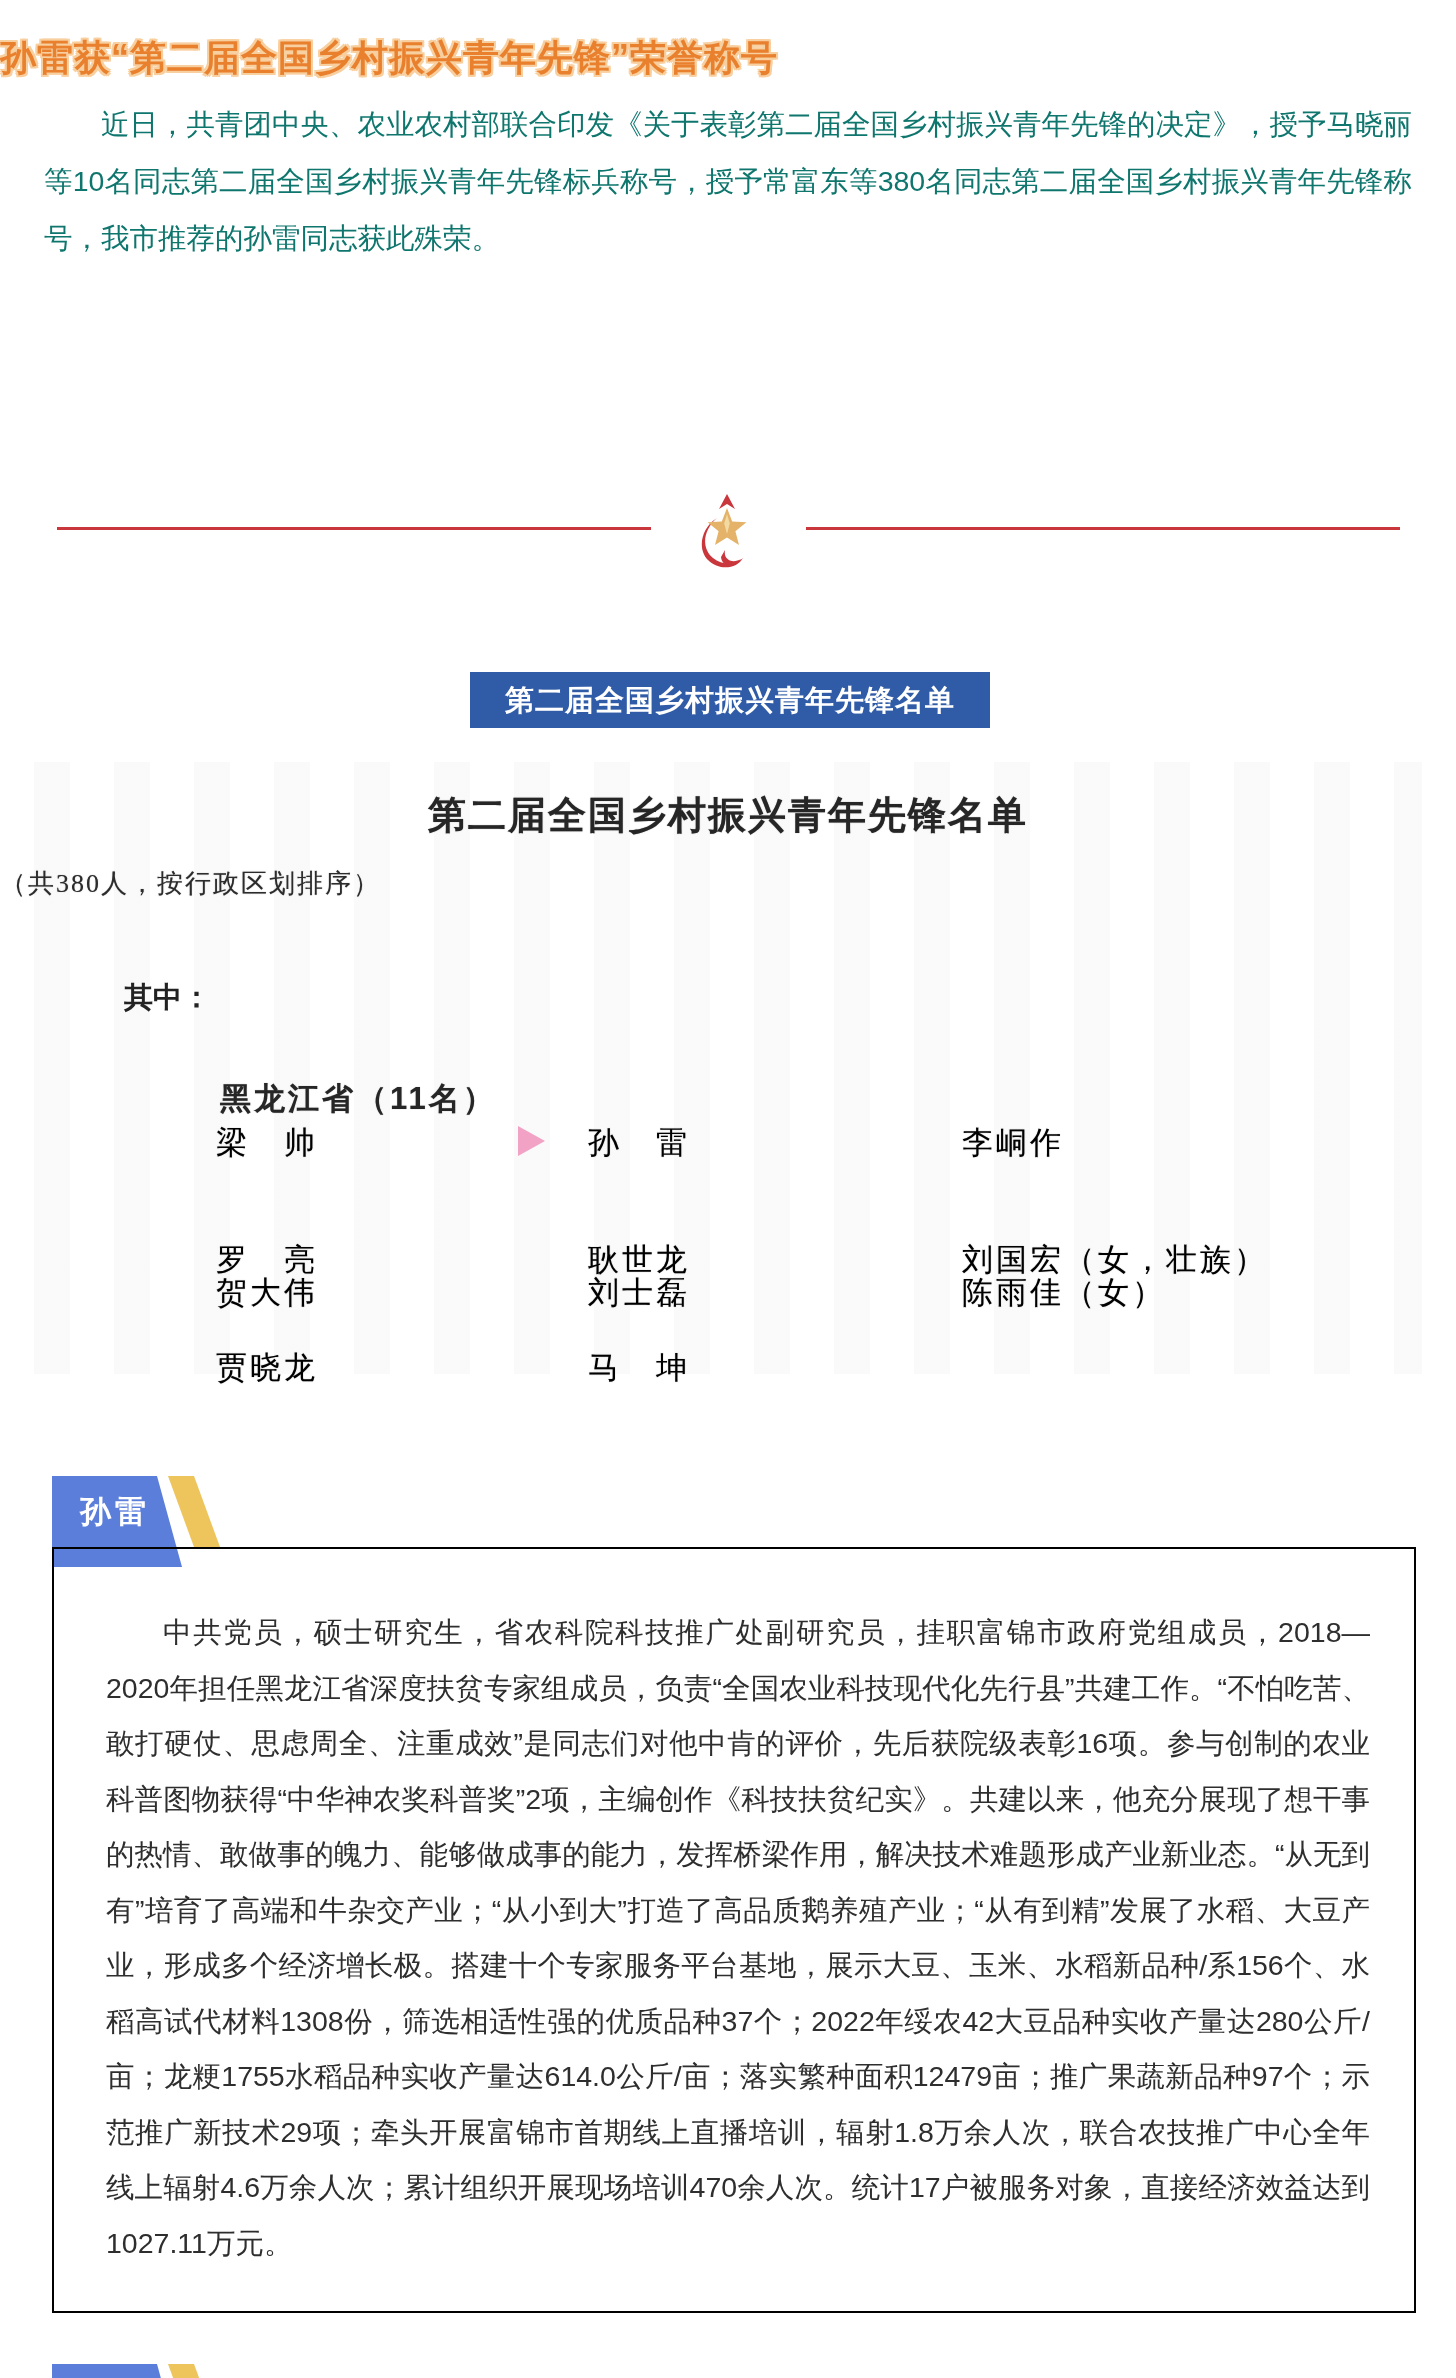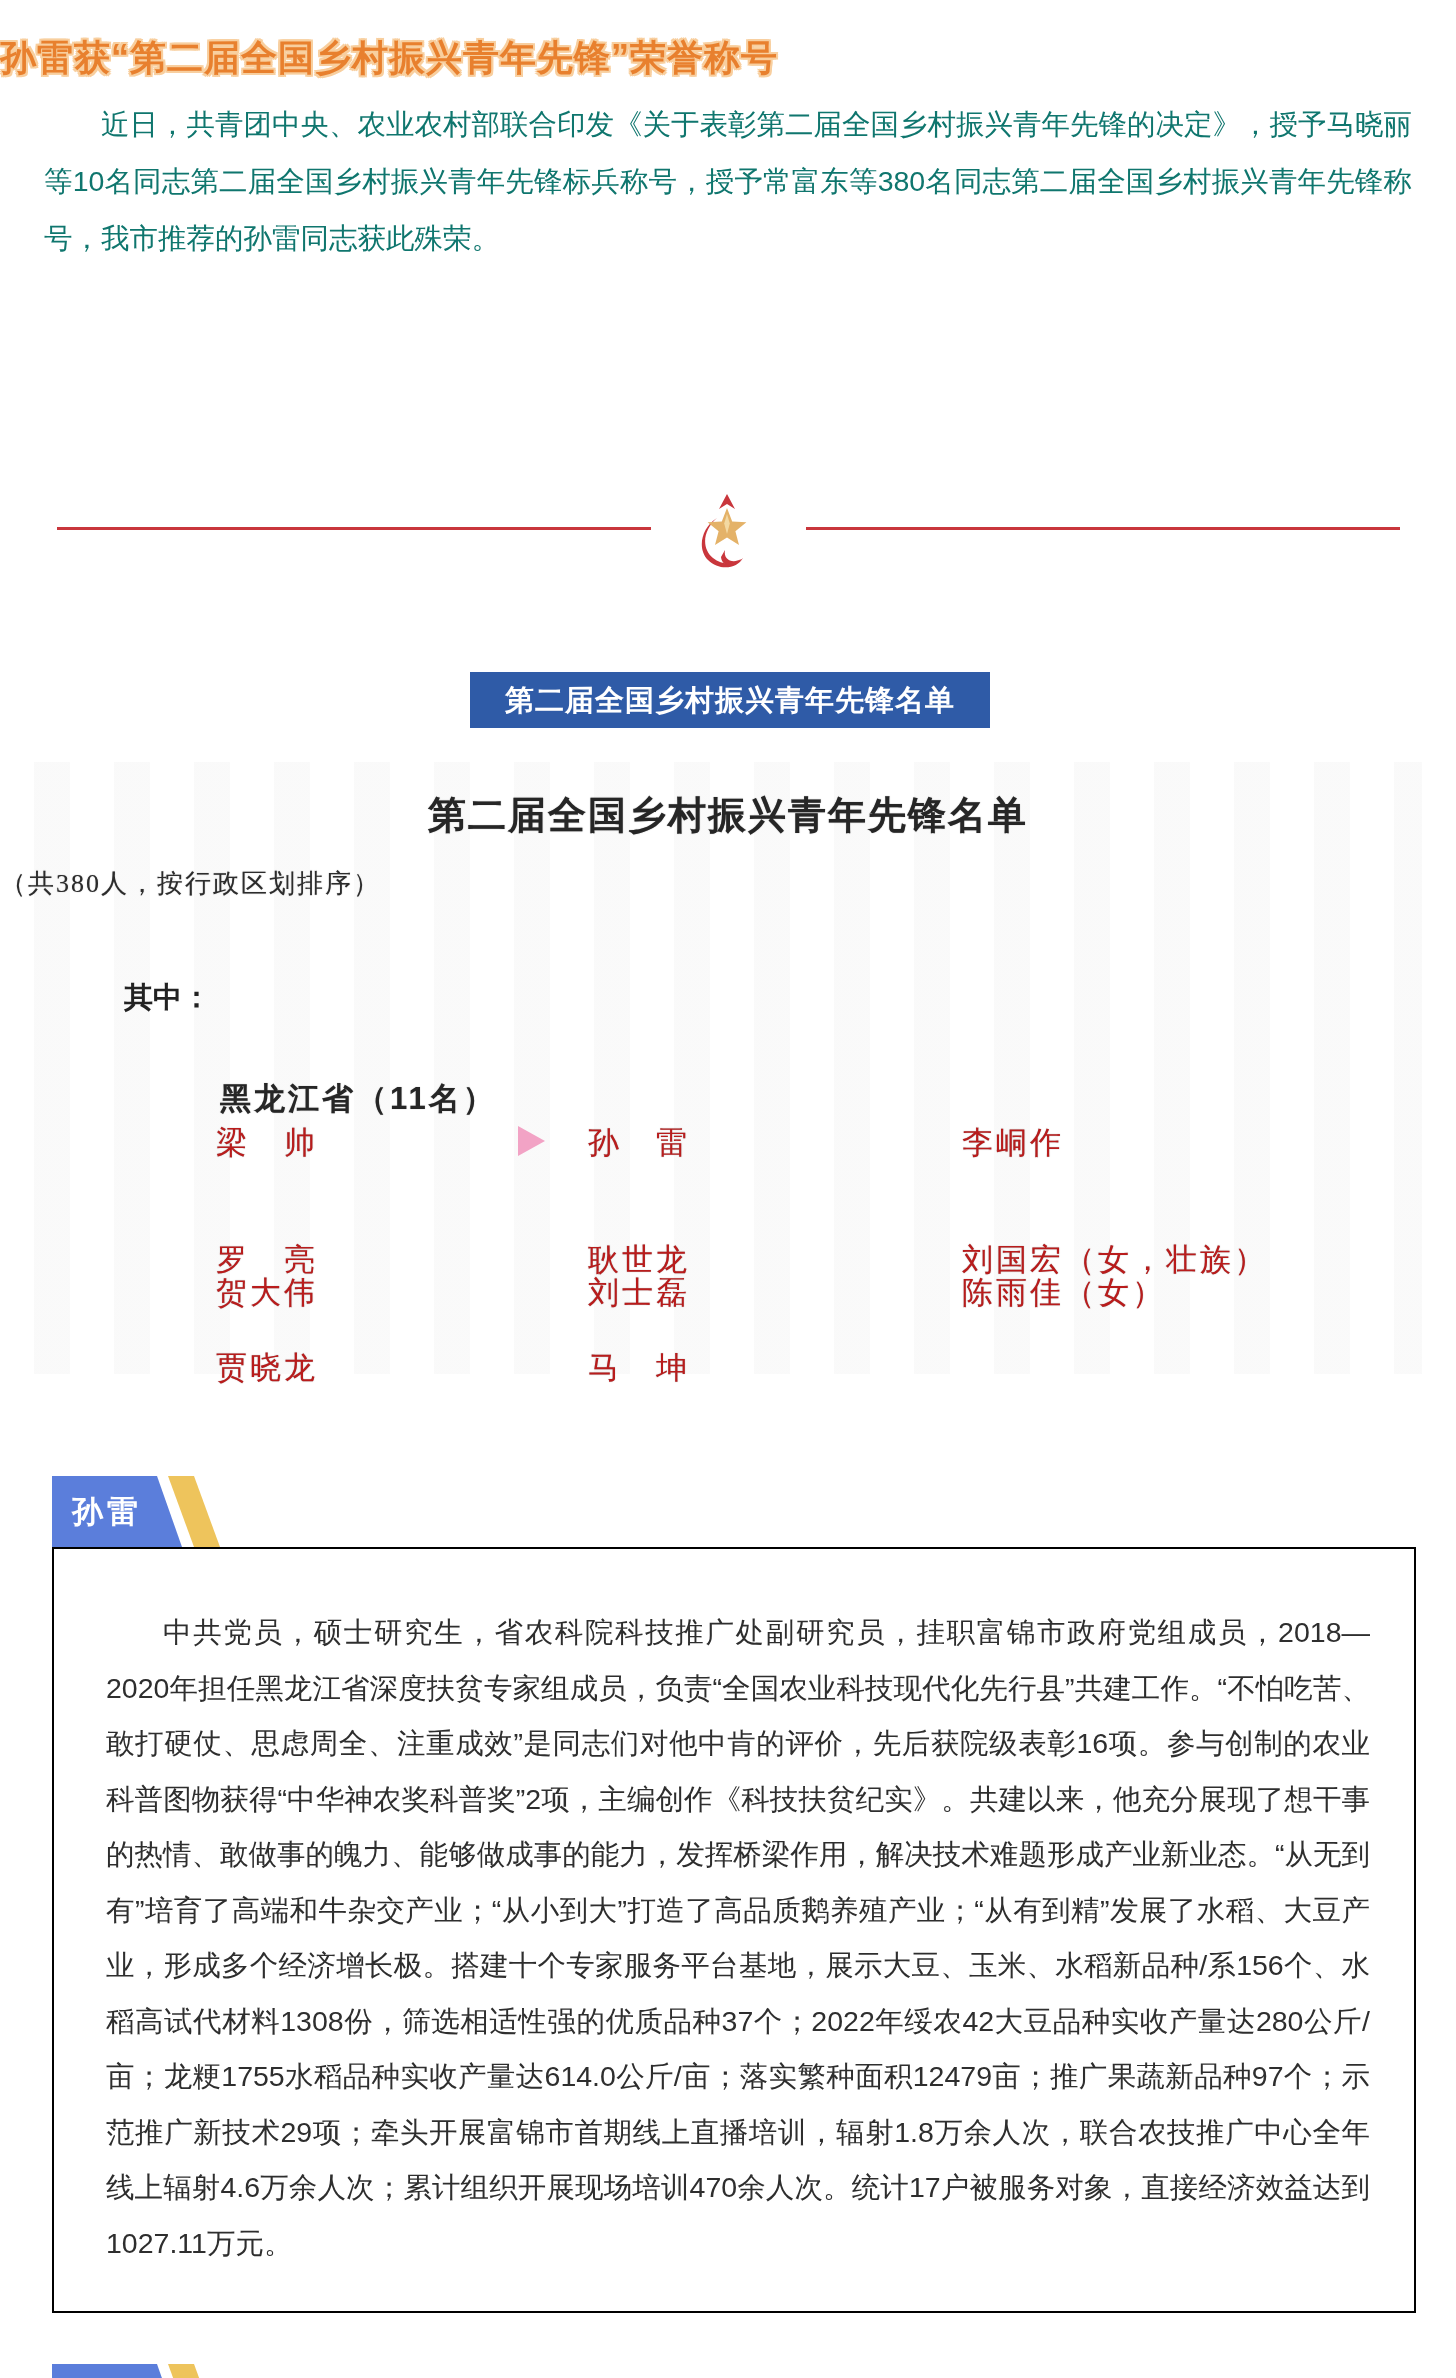--- a/index.html
+++ b/index.html
@@ -36,33 +36,33 @@
               font-size:38px;font-weight:bold;color:#262626;letter-spacing:2px;
               text-shadow:0 0 1px rgba(50,50,50,.6);}
   #scan-subtitle{position:absolute;top:866px;left:0;width:100%;text-align:left;
                  font-family:"Liberation Serif","DejaVu Serif",serif;
                  font-size:26px;color:#2c2c2c;letter-spacing:2px;
                  text-shadow:0 0 1px rgba(60,60,60,.5);}
   #among{position:absolute;top:978px;left:124px;font-size:29px;font-weight:bold;color:#222222;}
   #province{position:absolute;top:1054px;left:220px;font-size:31px;font-weight:bold;color:#262626;
             letter-spacing:3px;text-shadow:0 0 1px rgba(60,60,60,.5);margin-top:24px;}
   .name-cell{position:absolute;font-family:"Liberation Serif","DejaVu Serif",serif;
-             font-size:31px;color:#b91c1c;letter-spacing:3px;white-space:nowrap;
+             font-size:31px;color:#000000;letter-spacing:3px;white-space:nowrap;
              text-shadow:0 0 1px rgba(60,60,60,.5);}
   .r0{top:1122px}.r1{top:1239px}.r2{top:1272px}.r3{top:1347px}
   .c0{left:216px}.c1{left:588px}.c2{left:962px}
   #highlight-arrow{position:absolute;left:518px;top:1126px;width:0;height:0;
                    border-top:15px solid transparent;border-bottom:15px solid transparent;
                    border-left:27px solid #f2a3c5;}
 
   
-  .tag-blue{position:absolute;left:52px;width:130px;height:71px;background:#5b7edb;
+  .tag-blue{position:absolute;left:52px;width:130px;height:91px;background:#5b7edb;
             clip-path:polygon(0 0,105px 0,130px 100%,0 100%);
             color:#ffffff;font-size:31px;font-weight:bold;letter-spacing:4px;
-            line-height:71px;padding-left:20px;box-sizing:border-box;}
+            line-height:71px;padding-left:28px;box-sizing:border-box;}
   .tag-stripe{position:absolute;left:168px;width:52px;height:71px;background:#eec45c;
               clip-path:polygon(0 0,26px 0,52px 100%,26px 100%);}
   #profile-tag{top:1476px;}
   #profile-stripe{top:1476px;}
   #profile-box{position:absolute;left:52px;top:1547px;width:1364px;height:766px;
                border:2px solid #000000;box-sizing:border-box;}
   #profile-body{padding:56px 44px 0 52px;font-size:28.5px;line-height:55.5px;color:#2e2e2e;
                 text-align:justify;text-indent:2em;}
 
   

